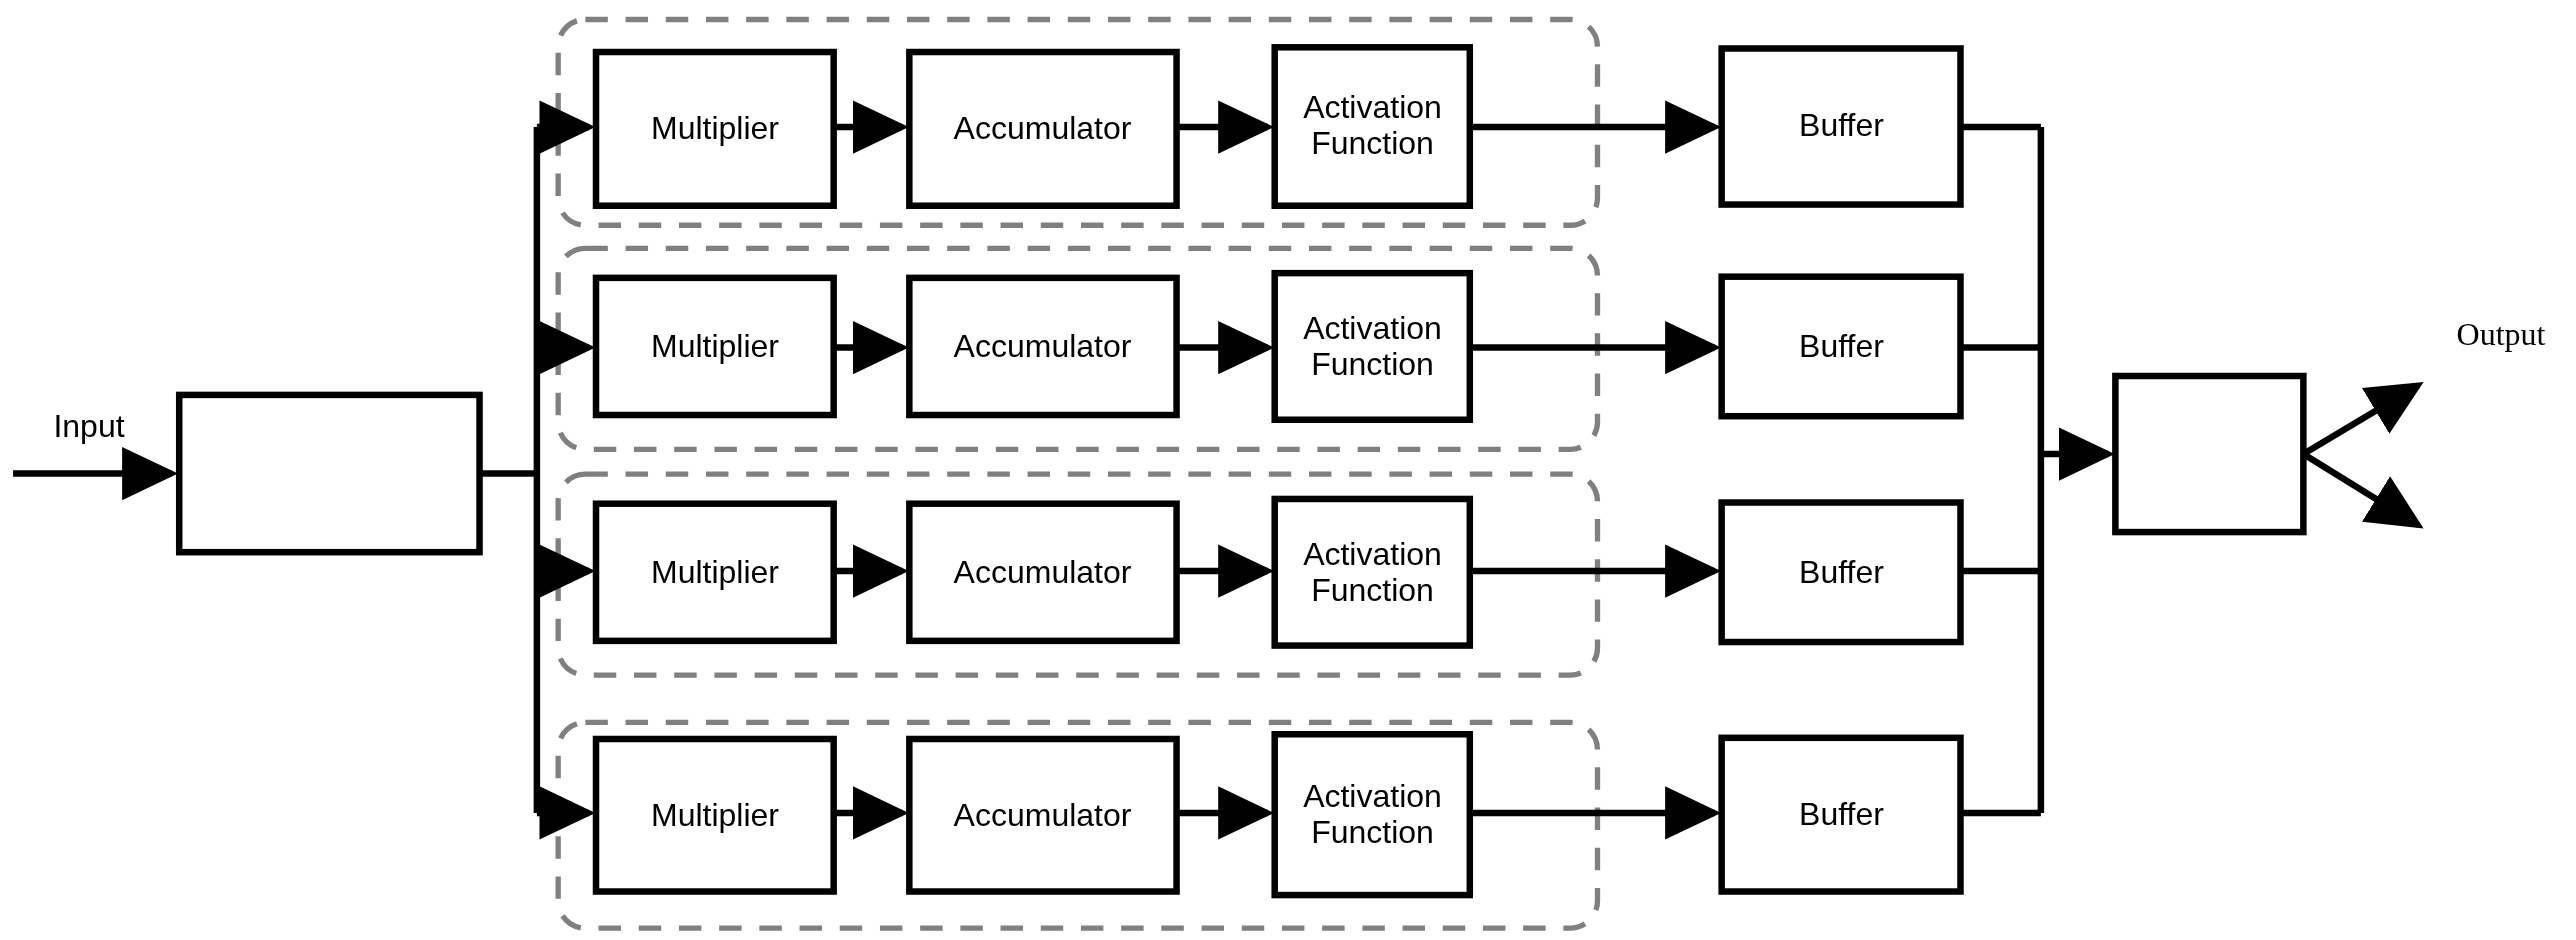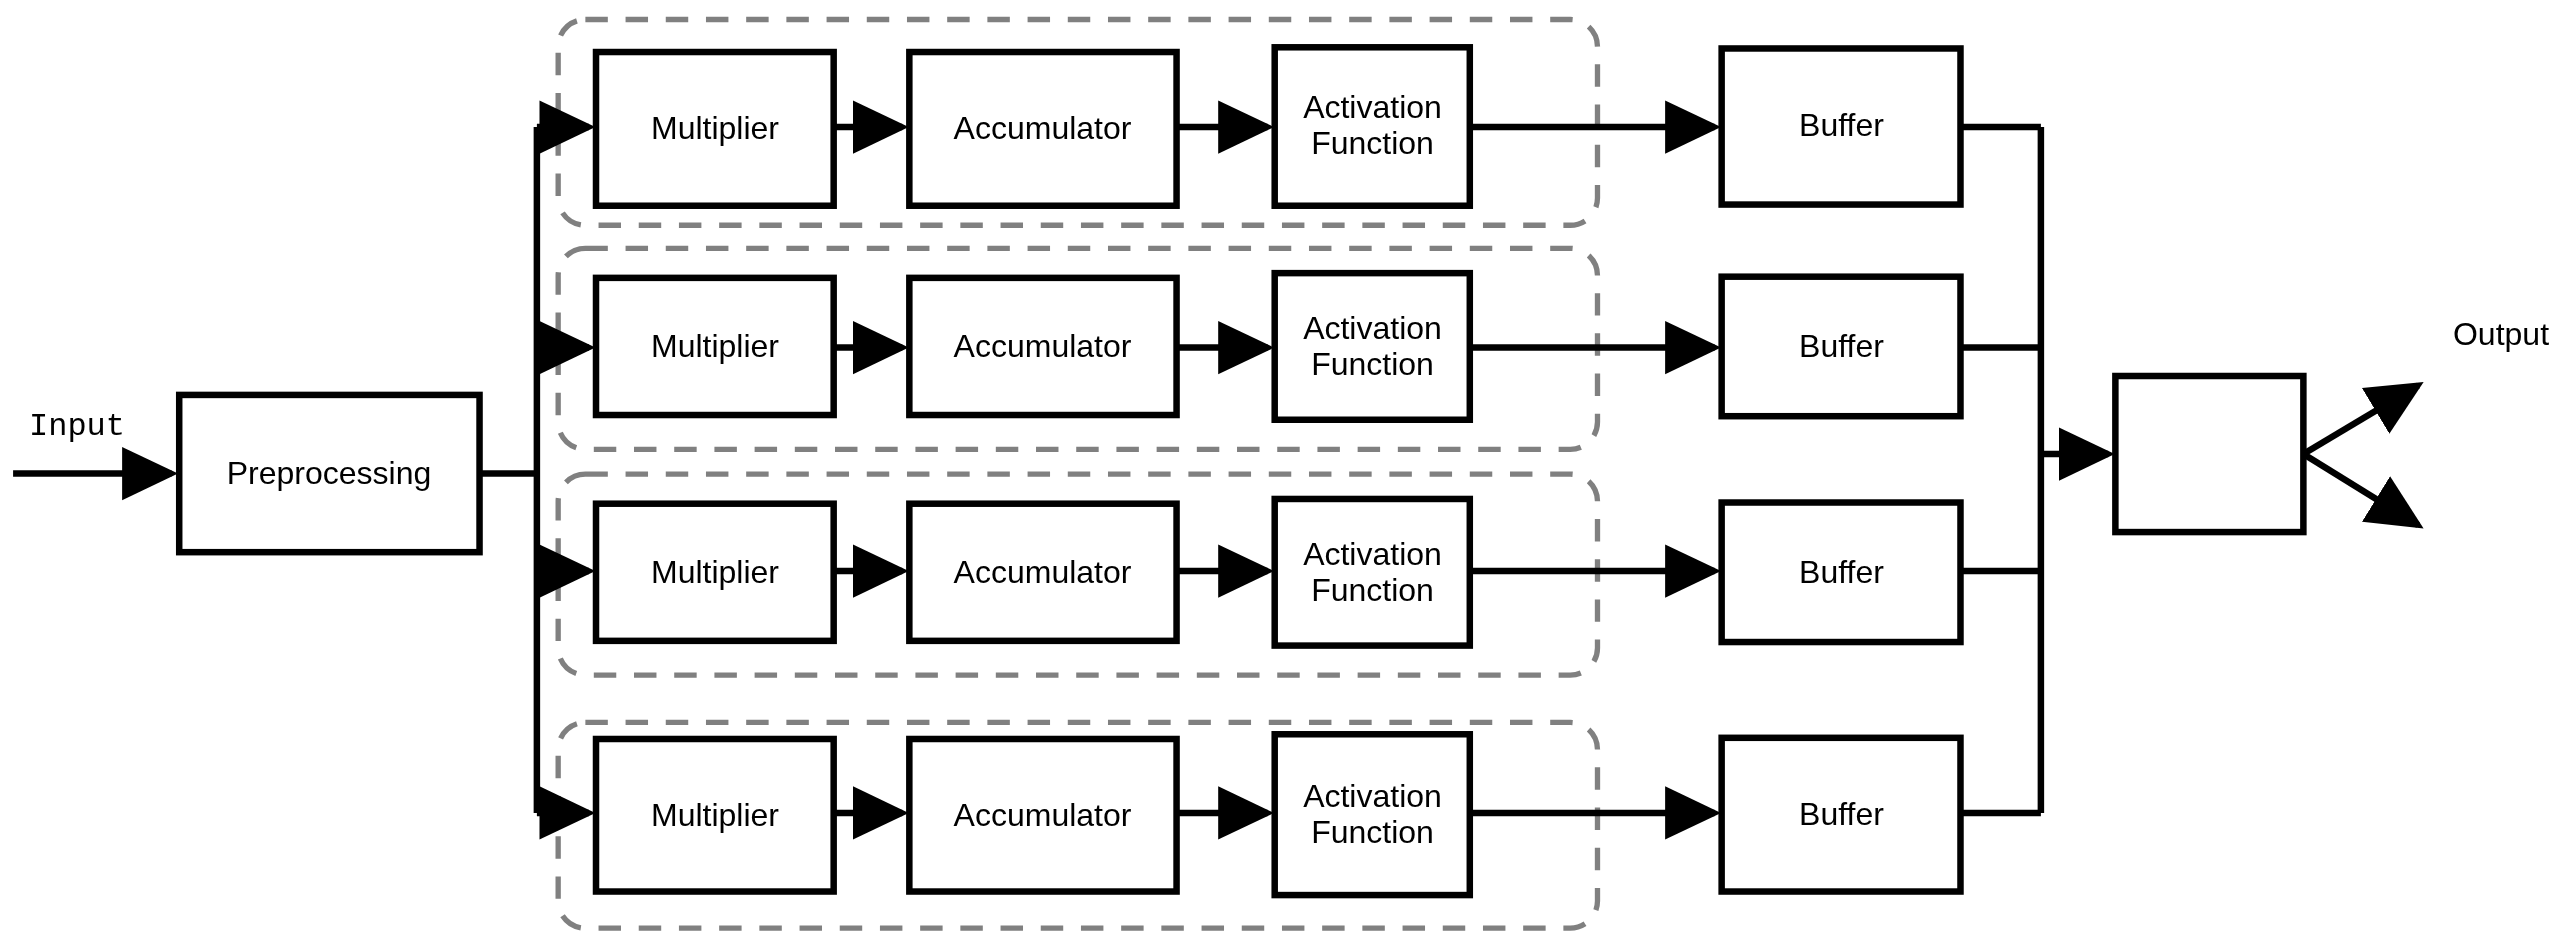--- a/index.html
+++ b/index.html
@@ -92,23 +92,22 @@
       <line x1="3316" y1="1375" x2="3452" y2="1375"></line>
       <line x1="3452" y1="215" x2="3452" y2="1375"></line>
 
       <line x1="3452" y1="768" x2="3566" y2="768" marker-end="url(#arrow)"></line>
 
       <line x1="3896" y1="768" x2="4090" y2="652" marker-end="url(#arrow)"></line>
       <line x1="3896" y1="768" x2="4090" y2="888" marker-end="url(#arrow)"></line>
     </g>
   </svg>
 
-  <div class="lbl freelbl" style="left:12px;top:408px;width:130px;height:38px;font-family:Liberation Mono, monospace;">Input</div>
+  <div class="lbl freelbl" style="left:24px;top:408px;width:130px;height:38px;">Input</div>
 
-  <div class="lbl boxlbl" style="left:179px;top:395px;width:300px;height:157px;">Preprocessing</div>
 
   <div class="lbl boxlbl" style="left:596px;top:52px;width:238px;height:154px;">Multiplier</div>
   <div class="lbl boxlbl" style="left:909px;top:52px;width:267px;height:154px;">Accumulator</div>
   <div class="lbl boxlbl" style="left:1275px;top:47px;width:195px;height:158px;">Activation
 Function</div>
   <div class="lbl boxlbl" style="left:1722px;top:48px;width:239px;height:156px;">Buffer</div>
 
   <div class="lbl boxlbl" style="left:596px;top:278px;width:238px;height:137px;">Multiplier</div>
   <div class="lbl boxlbl" style="left:909px;top:278px;width:267px;height:137px;">Accumulator</div>
   <div class="lbl boxlbl" style="left:1275px;top:273px;width:195px;height:147px;">Activation
@@ -120,16 +119,16 @@
   <div class="lbl boxlbl" style="left:1275px;top:499px;width:195px;height:147px;">Activation
 Function</div>
   <div class="lbl boxlbl" style="left:1722px;top:503px;width:239px;height:140px;">Buffer</div>
 
   <div class="lbl boxlbl" style="left:596px;top:739px;width:238px;height:153px;">Multiplier</div>
   <div class="lbl boxlbl" style="left:909px;top:739px;width:267px;height:153px;">Accumulator</div>
   <div class="lbl boxlbl" style="left:1275px;top:734px;width:195px;height:161px;">Activation
 Function</div>
   <div class="lbl boxlbl" style="left:1722px;top:738px;width:239px;height:154px;">Buffer</div>
 
-  <div class="lbl freelbl" style="left:2430px;top:316px;width:142px;height:38px;">Output</div>
+  <div class="lbl freelbl" style="left:2430px;top:316px;width:142px;height:38px;font-family:Liberation Serif, serif;">Output</div>
 
 </div>
 
 
 </body></html>

